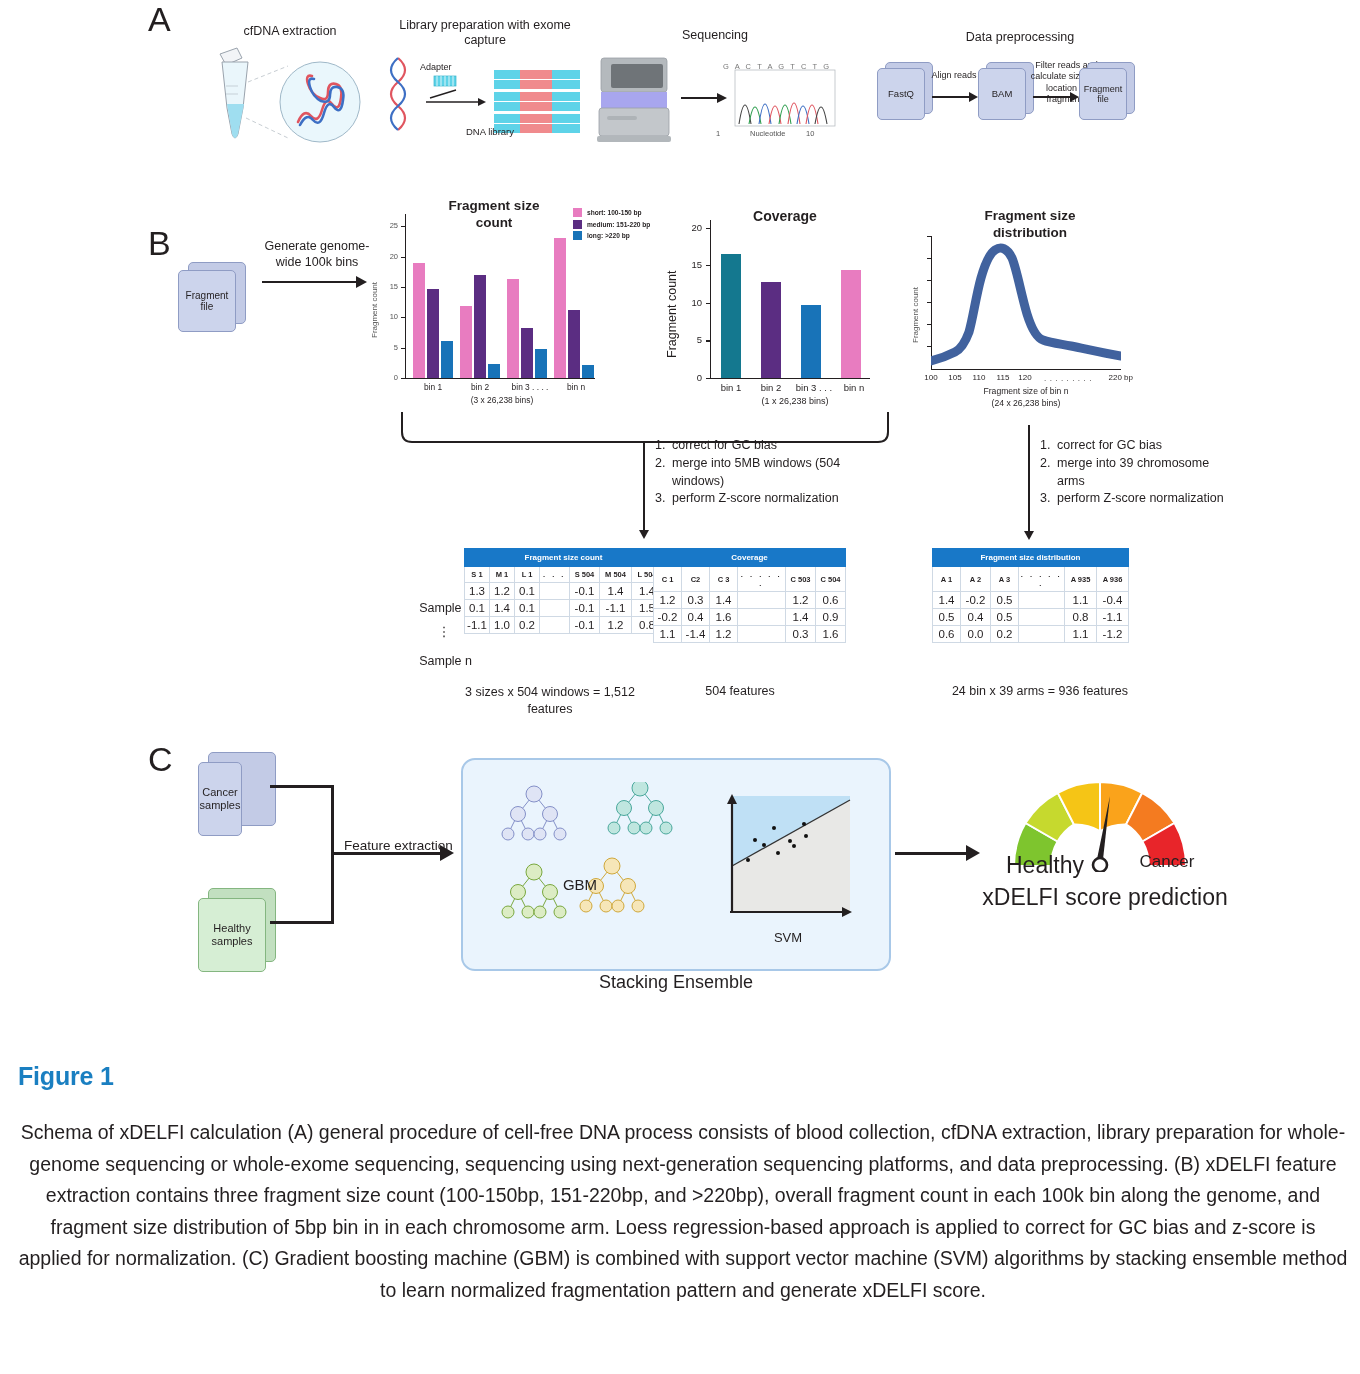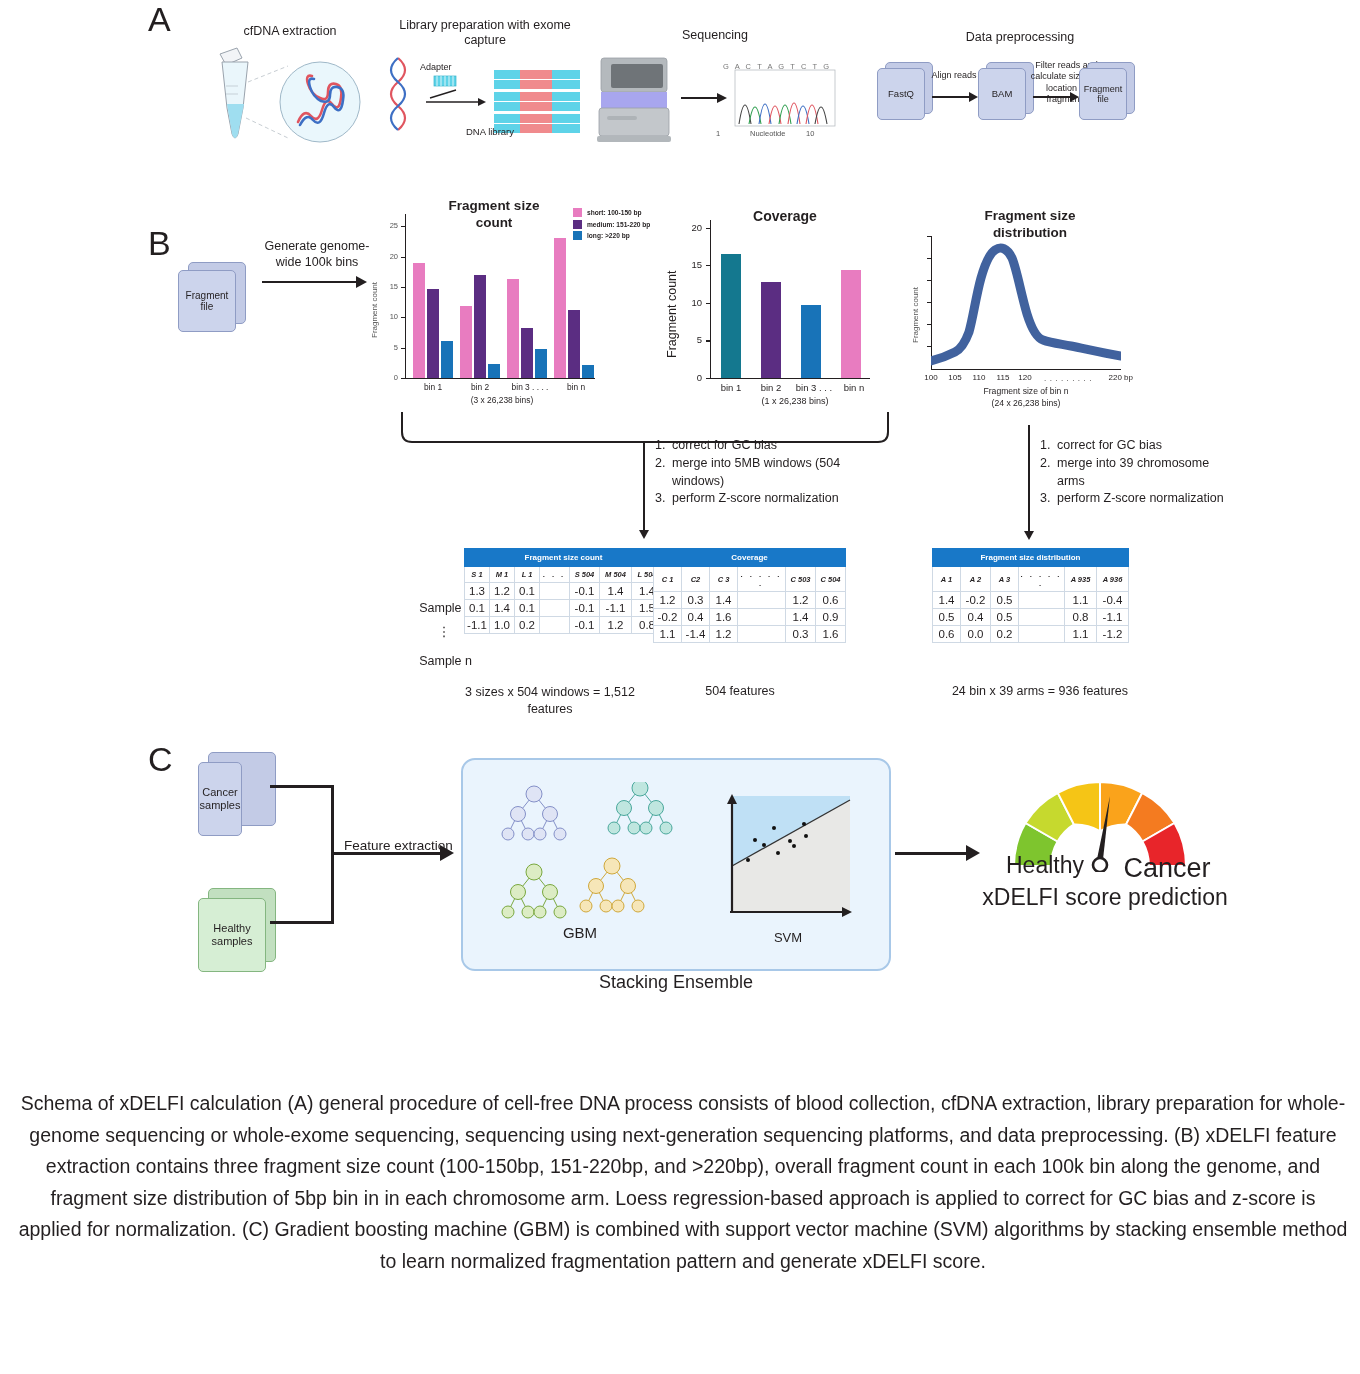--- a/index.html
+++ b/index.html
@@ -65,21 +65,21 @@
   .steps li { margin:0; padding-left:3px; }
 
   
   table.dt { border-collapse:collapse; position:absolute; }
   table.dt th.grp {
     background:#1878c8; color:#fff; font-size:8px; font-weight:bold;
     text-align:center; padding:4px 0; border:1px solid #1878c8;
   }
   table.dt th.col {
     font-size:7.5px; font-weight:bold; text-align:center;
-    padding:3px 1px; border:1px solid #cfd9e4; background:#fff; color:#231f20;font-style:italic;
+    padding:3px 1px; border:1px solid #cfd9e4; background:#fff; color:#231f20;
   }
   table.dt td {
     font-size:11.5px; text-align:center; padding:2px 2px;
     border:1px solid #cfd9e4; background:#fff; color:#231f20;
   }
   table.dt td.dots, table.dt th.dots { letter-spacing:2.5px; }
   .rowlbl { position:absolute; font-size:12.5px; text-align:right; color:#231f20;}
   .vdots { position:absolute; font-size:13px; line-height:0.62; text-align:center; color:#231f20;}
 
   
@@ -584,21 +584,21 @@
         <line x1="138" y1="104" x2="148" y2="124"></line>
       <circle cx="122" cy="84" r="8"></circle>
         <circle cx="106" cy="104" r="7.5"></circle>
         <circle cx="138" cy="104" r="7.5"></circle>
       <circle cx="96" cy="124" r="6"></circle>
         <circle cx="116" cy="124" r="6"></circle>
         <circle cx="128" cy="124" r="6"></circle>
         <circle cx="148" cy="124" r="6"></circle>
     </g>
   </svg>
-  <div class="gbm-lbl" style="left:530px; top:924px; width:100px;">GBM</div>
+  <div class="gbm-lbl" style="left:530px; top:876px; width:100px;">GBM</div>
 
   <svg style="position:absolute; left:718px; top:790px;" width="140" height="140" viewBox="0 0 140 140">
     <rect x="14" y="6" width="118" height="116" fill="#e8e8e6"></rect>
     <path d="M14 76 L132 10 L132 6 L14 6 Z" fill="#bfe0f5"></path>
     <line x1="14" y1="76" x2="132" y2="10" stroke="#333" stroke-width="1.3"></line>
 
     <line x1="14" y1="122" x2="14" y2="8" stroke="#231f20" stroke-width="2.2"></line>
     <path d="M9 14 L14 4 L19 14 Z" fill="#231f20"></path>
     <line x1="12" y1="122" x2="128" y2="122" stroke="#231f20" stroke-width="2.2"></line>
     <path d="M124 117 L134 122 L124 127 Z" fill="#231f20"></path>
@@ -627,20 +627,21 @@
       <path d="M57.8 10.9 A 86 86 0 0 1 100 0 L 100 49 A 49 49 0 0 0 73.9 42.4 Z" fill="#f5c516"></path>
       <path d="M100 0 A 86 86 0 0 1 142.2 10.9 L 126.1 42.4 A 49 49 0 0 0 100 49 Z" fill="#faa31b"></path>
       <path d="M142.2 10.9 A 86 86 0 0 1 174.5 41.0 L 142.4 59.5 A 49 49 0 0 0 126.1 42.4 Z" fill="#f47b20"></path>
       <path d="M174.5 41.0 A 86 86 0 0 1 186 84 L 149 84 A 49 49 0 0 0 142.4 59.5 Z" fill="#e8252a"></path>
     </g>
 
     <path d="M96 82 L110 14 L102.5 82 Z" fill="#231f20"></path>
     <circle cx="100" cy="83" r="7" fill="#ffffff" stroke="#231f20" stroke-width="2.6"></circle>
   </svg>
   <div class="lbl" style="left:990px; top:852px; width:110px; text-align:center; font-size:23px;">Healthy</div>
-  <div class="lbl" style="left:1112px; top:852px; width:110px; text-align:center; font-size:27px;">Cancer</div>
+  <div class="lbl" style="left:1112px; top:852px; width:110px; text-align:center; font-size:17px;">Cancer</div>
   <div class="lbl" style="left:975px; top:884px; width:260px; text-align:center; font-size:23px;">xDELFI score prediction</div>
 
 </div>
 
 <div class="capwrap">
+  <div class="cap-title">Figure 1</div>
   <div class="cap-body">Schema of xDELFI calculation (A) general procedure of cell-free DNA process consists of blood collection, cfDNA extraction, library preparation for whole-genome sequencing or whole-exome sequencing, sequencing using next-generation sequencing platforms, and data preprocessing. (B) xDELFI feature extraction contains three fragment size count (100-150bp, 151-220bp, and &gt;220bp), overall fragment count in each 100k bin along the genome, and fragment size distribution of 5bp bin in in each chromosome arm. Loess regression-based approach is applied to correct for GC bias and z-score is applied for normalization. (C) Gradient boosting machine (GBM) is combined with support vector machine (SVM) algorithms by stacking ensemble method to learn normalized fragmentation pattern and generate xDELFI score.</div>
 </div>
 
 </body></html>

